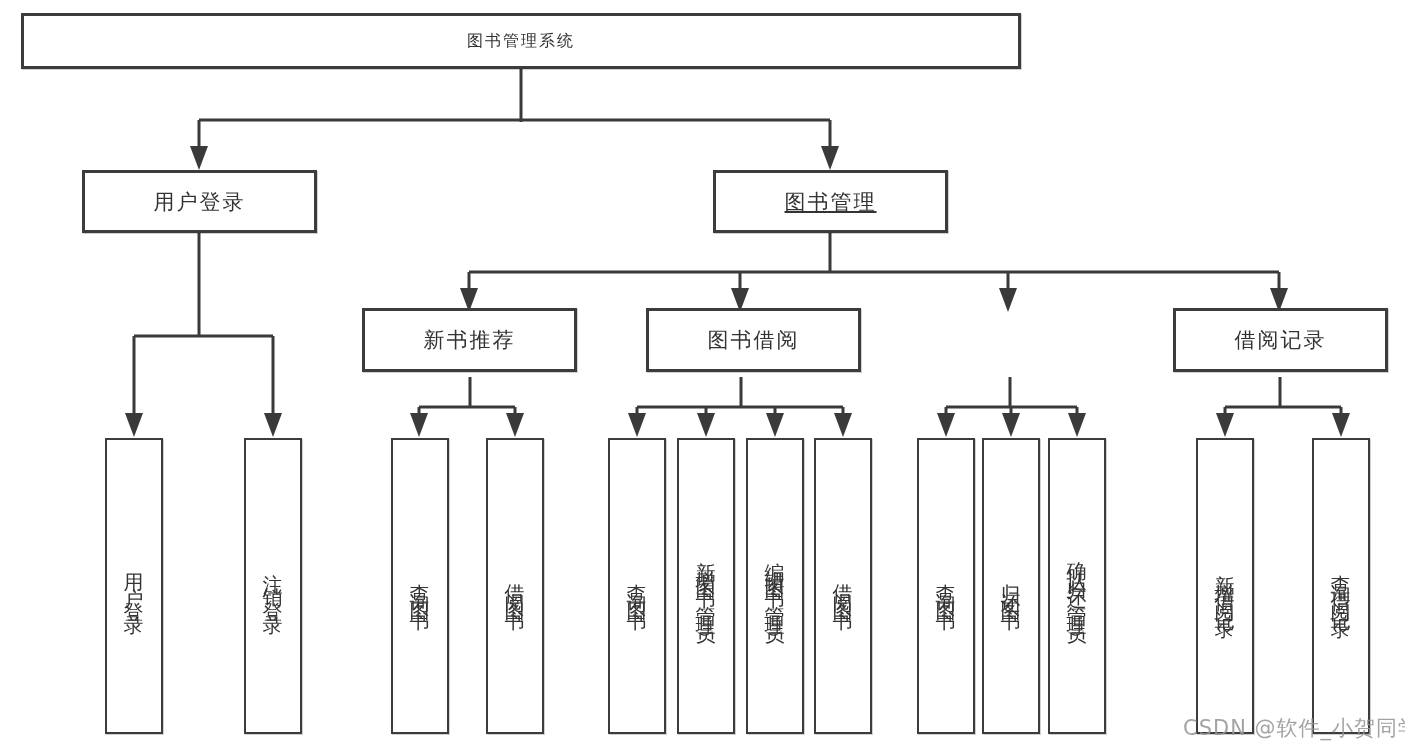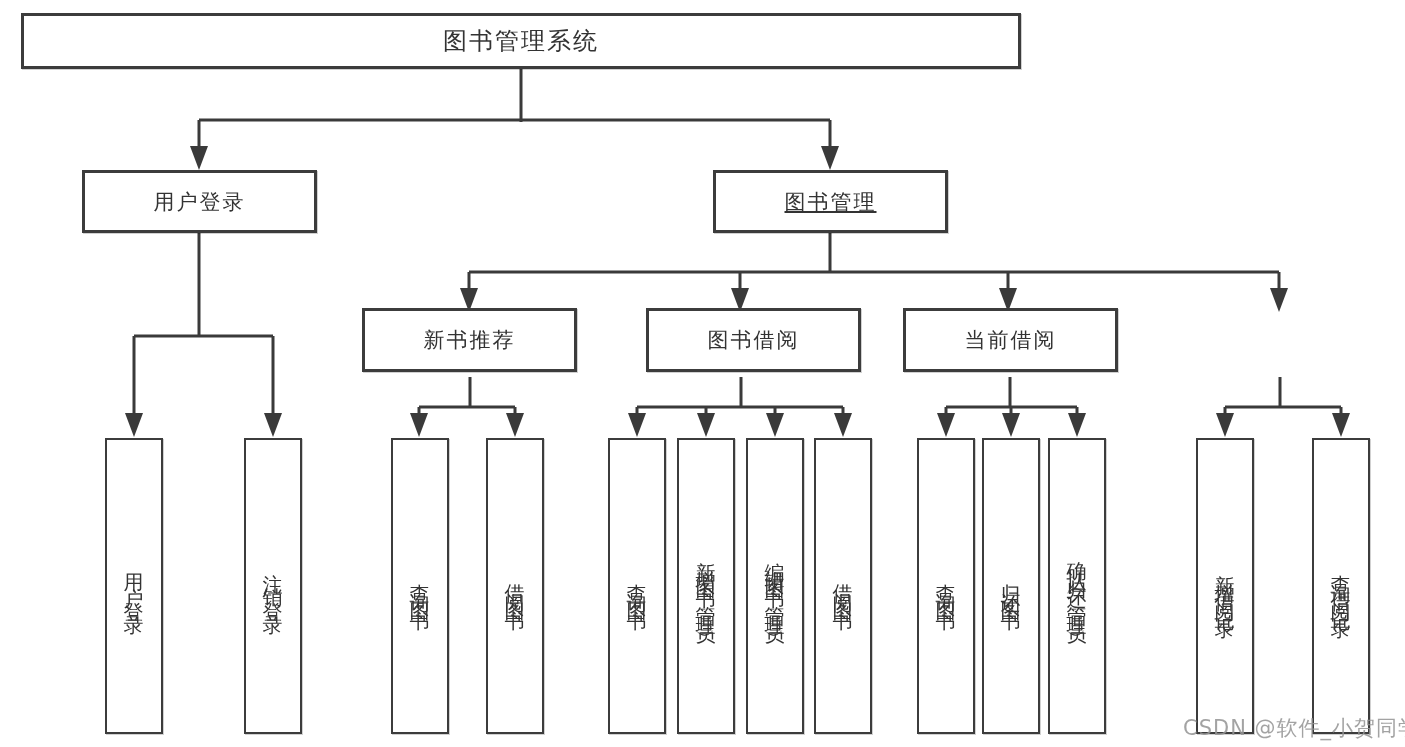--- a/index.html
+++ b/index.html
@@ -43,21 +43,21 @@
     align-items: center;
     justify-content: center;
     font-size: 21px;
     font-weight: 500;
     letter-spacing: 2px;
     white-space: nowrap;
     box-shadow: 1px 1px 0 rgba(0,0,0,0.18);
   }
   .root {
     left: 21px; top: 13px; width: 1000px; height: 56px;
-    font-size: 24px;
+    font-size: 16px;
   }
   .l2-user { left: 82px;  top: 170px; width: 235px; height: 63px; }
   .l2-mgmt { left: 713px; top: 170px; width: 235px; height: 63px; text-decoration: underline; }
   .l3 { top: 308px; width: 215px; height: 64px; }
   .l3-a { left: 362px; }
   .l3-b { left: 634px; margin-left: 12px; }
   .l3-c { left: 903px; }
   .l3-d { left: 1173px; }
   .leaf {
     top: 438px; width: 58px; height: 296px;
@@ -134,21 +134,21 @@
     </g>
   </svg>
 
   <div class="box root">图书管理系统</div>
 
   <div class="box l2-user">用户登录</div>
   <div class="box l2-mgmt">图书管理</div>
 
   <div class="box l3 l3-a">新书推荐</div>
   <div class="box l3 l3-b">图书借阅</div>
-  <div class="box l3 l3-c">当前借阅</div>
+  <div class="box l3 l3-d">借阅记录</div>
 
   <div class="box leaf leaf--wide lf-1a">用户登录</div>
   <div class="box leaf leaf--wide lf-1b">注销登录</div>
 
   <div class="box leaf lf-2a">查询图书</div>
   <div class="box leaf lf-2b">借阅图书</div>
 
   <div class="box leaf lf-3a">查询图书</div>
   <div class="box leaf lf-3b">新增图书（管理员）</div>
   <div class="box leaf lf-3c">编辑图书（管理员）</div>

